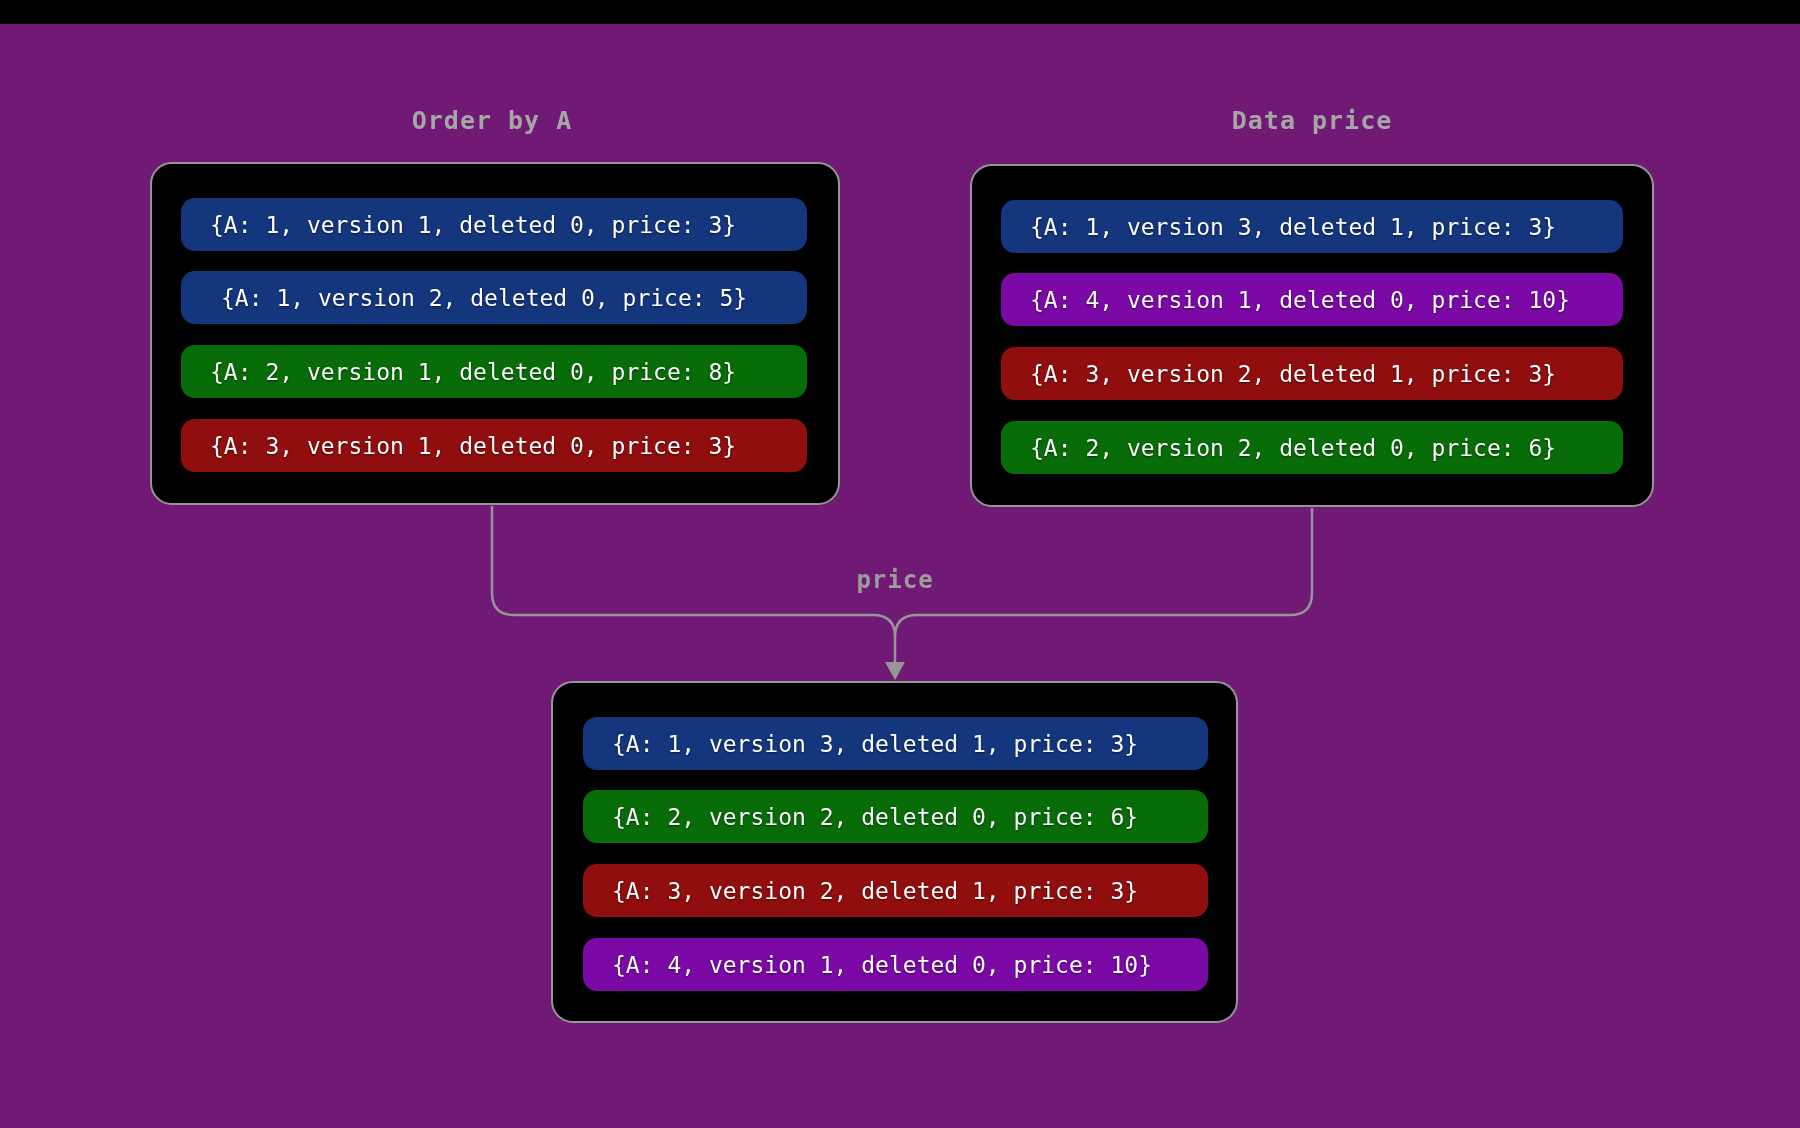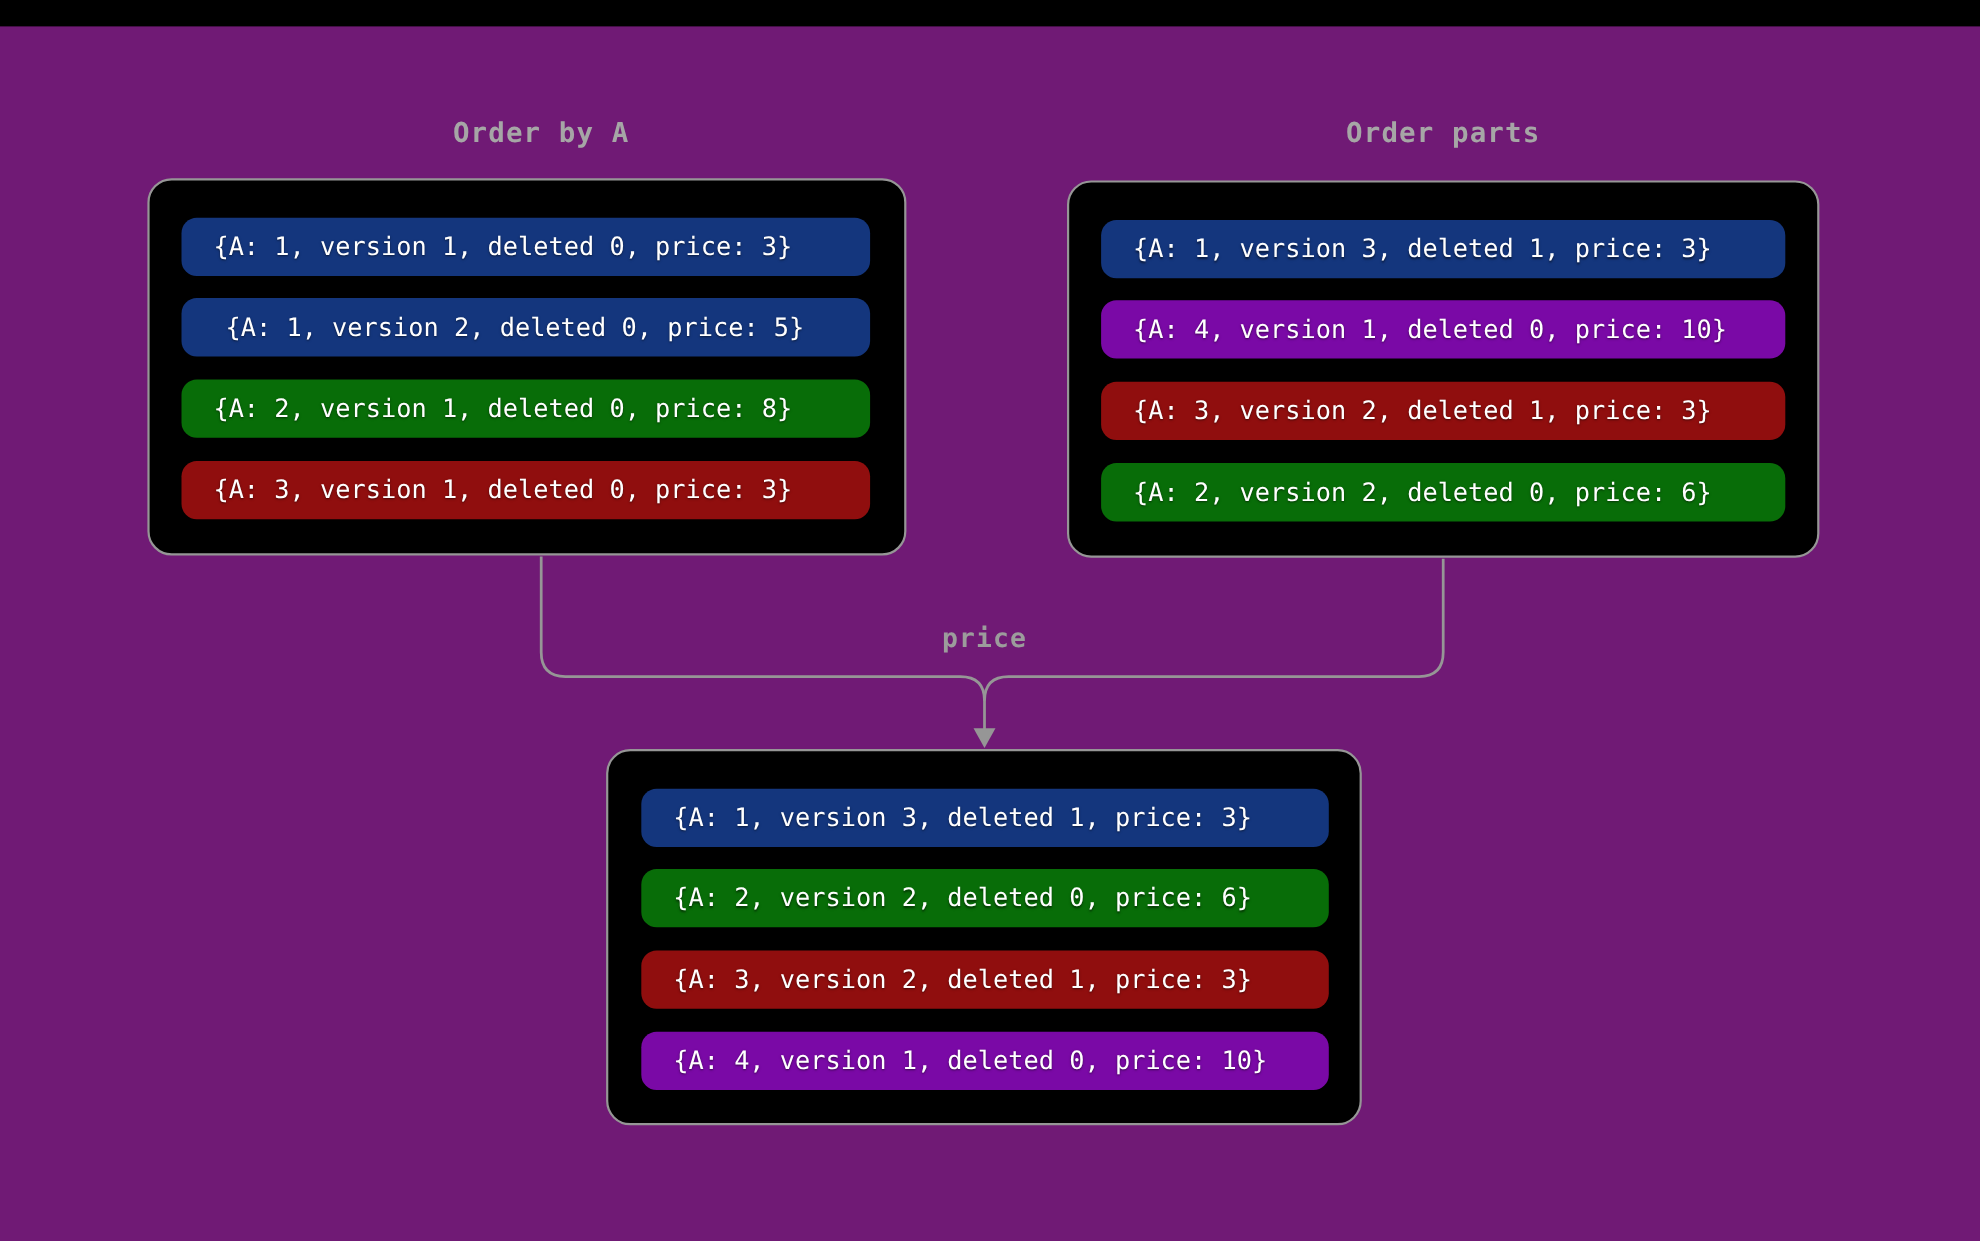--- a/index.html
+++ b/index.html
@@ -16,21 +16,21 @@
     font-family: "DejaVu Sans Mono", "Liberation Mono", monospace;
     margin-top: 24px;
   }
   .panel {
     position: absolute;
     border: 2px solid #969696;
     border-radius: 22px;
     box-sizing: border-box;
     background: #000000;
   }
-  #left-panel   { left: 134px; top: 138px; width: 690px; height: 343px; }
+  #left-panel   { left: 150px; top: 138px; width: 690px; height: 343px; }
   #right-panel  { left: 970px; top: 140px; width: 684px; height: 343px; }
   #merged-panel { left: 551px; top: 657px; width: 687px; height: 342px; }
 
   .panel-title {
     position: absolute;
     text-align: center;
     font-weight: bold;
     font-size: 25px;
     color: #a6a6a6;
     letter-spacing: 1px;
@@ -77,21 +77,21 @@
     color: #9c9c9c;
     letter-spacing: 1px;
   }
 </style>
 </head>
 <body>
 
 <div class="canvas">
 
   <div class="panel-title" id="left-title">Order by A</div>
-  <div class="panel-title" id="right-title">Order parts</div>
+  <div class="panel-title" id="right-title">Data price</div>
 
   <div class="panel" id="left-panel">
     <div class="row r1" style="background-color: rgb(20, 54, 125);">{A: 1, version 1, deleted 0, price: 3}</div>
     <div class="row r2" style="background-color: rgb(20, 54, 125); padding-left: 40px;">{A: 1, version 2, deleted 0, price: 5}</div>
     <div class="row r3" style="background-color: rgb(8, 109, 8);">{A: 2, version 1, deleted 0, price: 8}</div>
     <div class="row r4" style="background-color: rgb(144, 14, 14);">{A: 3, version 1, deleted 0, price: 3}</div>
   </div>
 
   <div class="panel" id="right-panel">
     <div class="row r1" style="background-color: rgb(20, 54, 125);">{A: 1, version 3, deleted 1, price: 3}</div>

